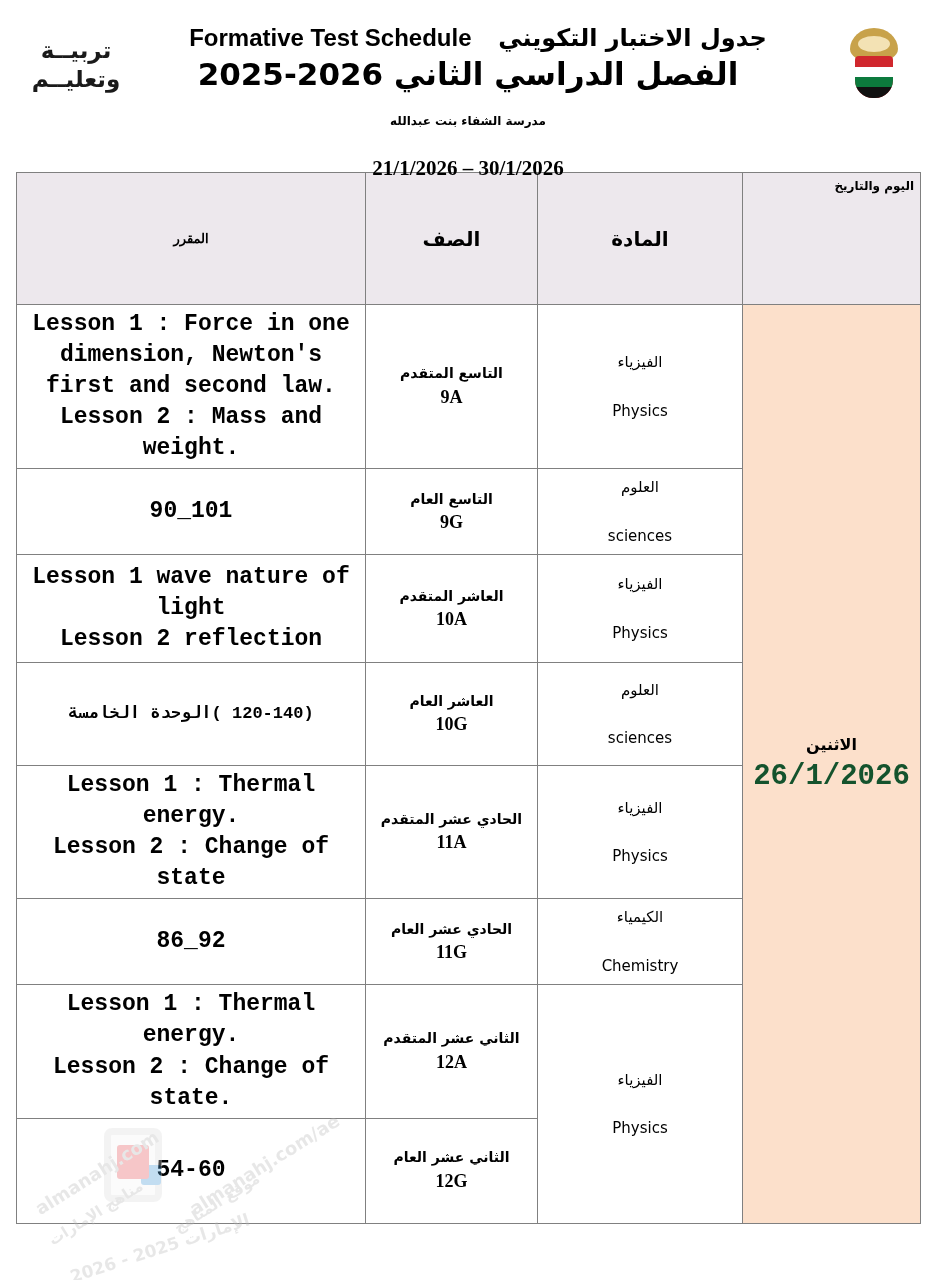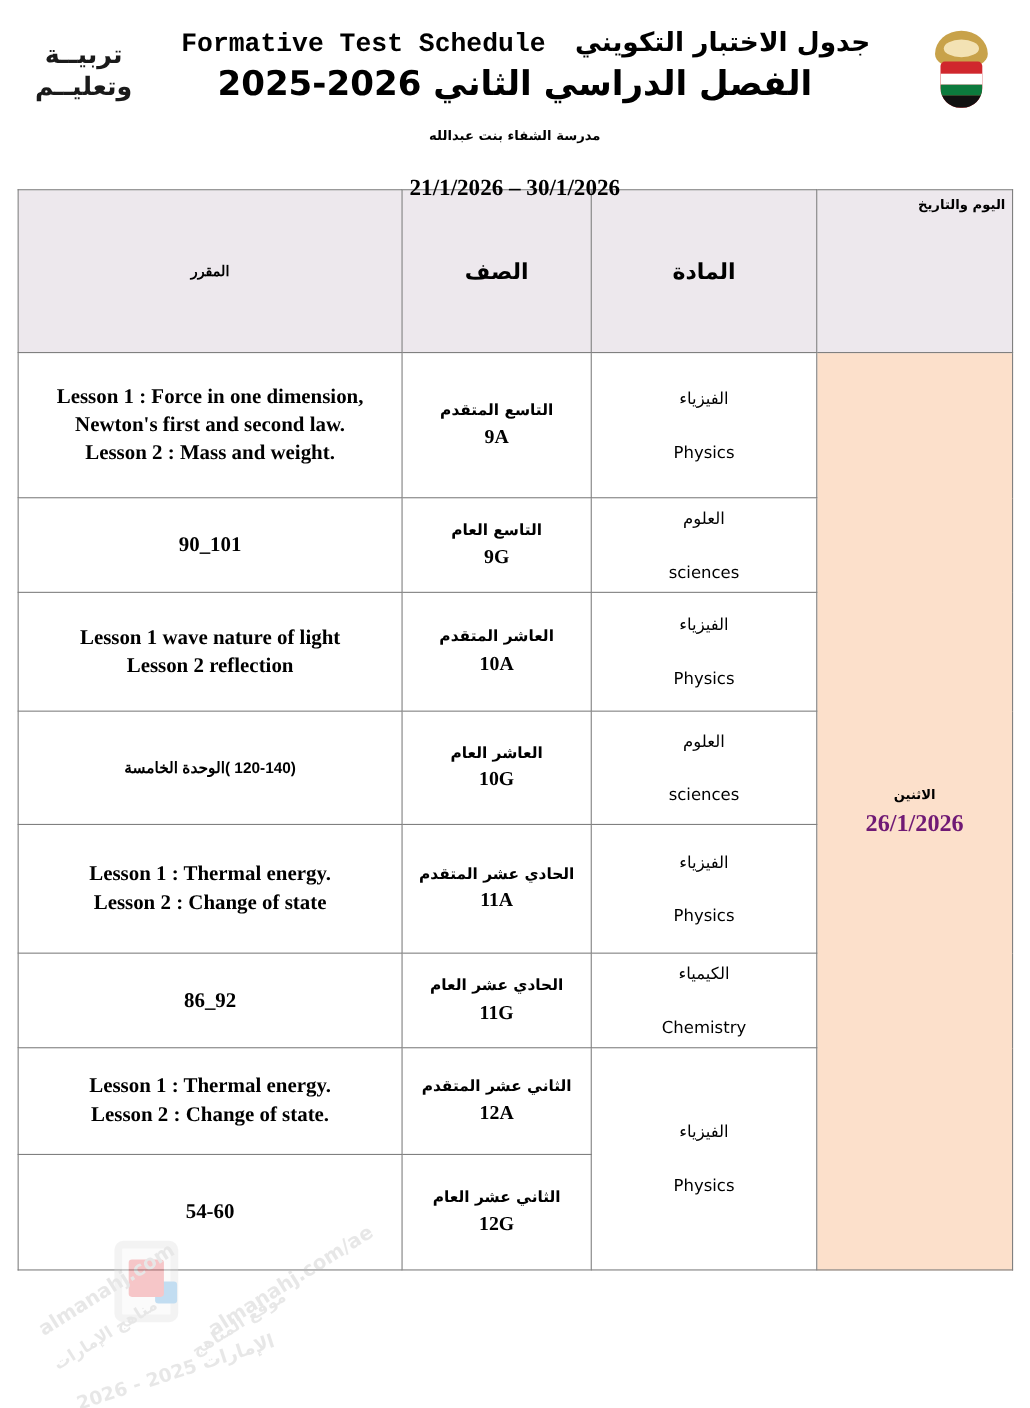--- a/index.html
+++ b/index.html
@@ -79,21 +79,21 @@
     text-align: center;
     padding-top: 10px;
   }
   .title-line1 {
     font-size: 24px;
     font-weight: bold;
     direction: rtl;
     font-family: "DejaVu Sans", sans-serif;
   }
   .title-line1 .en {
-    font-family: Liberation Mono, monospace;
+    font-family: Liberation Sans, sans-serif;
     margin-left: 20px;
   }
   .title-line2 {
     font-size: 31px;
     font-weight: bold;
     direction: rtl;
     margin-top: 4px;
     font-family: "DejaVu Sans", sans-serif;
   }
   .school {
@@ -124,21 +124,21 @@
     vertical-align: middle;
     padding: 4px 6px;
   }
   col.c-course { width: 349px; }
   col.c-grade  { width: 172px; }
   col.c-subj   { width: 205px; }
   col.c-day    { width: 178px; }
 
   thead td {
     background: #ede8ed;
-    height: 148px;
+    height: 132px;
     text-align: center;
   }
   .th-course {
     font-size: 13px;
     font-weight: bold;
     direction: rtl;
     font-family: Liberation Serif, serif;
   }
   .th-grade, .th-subject {
     font-size: 20px;
@@ -150,29 +150,29 @@
     font-size: 12px;
     font-weight: bold;
     direction: rtl;
     vertical-align: top;
     font-family: "DejaVu Sans", sans-serif;
   }
   thead td.th-day-cell { vertical-align: top; text-align: right; padding-top: 6px;}
 
   td.course {
     text-align: center;
-    font-family: Liberation Serif, serif;
-    font-size: 19px;
+    font-family: Liberation Mono, monospace;
+    font-size: 23px;
     font-weight: bold;
     line-height: 1.35;
   }
   td.course.ar {
     direction: rtl;
-    font-family: Liberation Sans, sans-serif;
-    font-size: 14px;
+    font-family: Liberation Mono, monospace;
+    font-size: 17px;
   }
   td.grade {
     text-align: center;
     direction: rtl;
     font-family: "DejaVu Sans", sans-serif;
     font-size: 14px;
     font-weight: bold;
     line-height: 1.45;
   }
   td.grade .code {
@@ -191,31 +191,31 @@
   td.subject .ar { display:block; }
   td.subject .en { display:block; font-family:"DejaVu Sans", sans-serif; font-size: 15px; direction: ltr; margin-top: 20px;}
 
   td.daycell {
     background: #fce0cb;
     text-align: center;
     vertical-align: middle;
   }
   td.daycell .dayname {
     font-family: "DejaVu Sans", sans-serif;
-    font-size: 12px;
+    font-size: 16px;
     font-weight: bold;
     direction: rtl;
     display: block;
     margin-bottom: 6px;
   }
   td.daycell .daydate {
-    font-family: Liberation Serif, serif;
-    font-size: 22px;
-    font-weight: bold;
-    color: #701a75;
+    font-family: Liberation Mono, monospace;
+    font-size: 29px;
+    font-weight: bold;
+    color: #14532d;
     display: block;
   }
 
   
   tr.r0 td { height: 132px; }
   tr.r1 td { height: 73px; }
   tr.r2 td { height: 108px; }
   tr.r3 td { height: 103px; }
   tr.r4 td { height: 117px; }
   tr.r5 td { height: 77px; }

